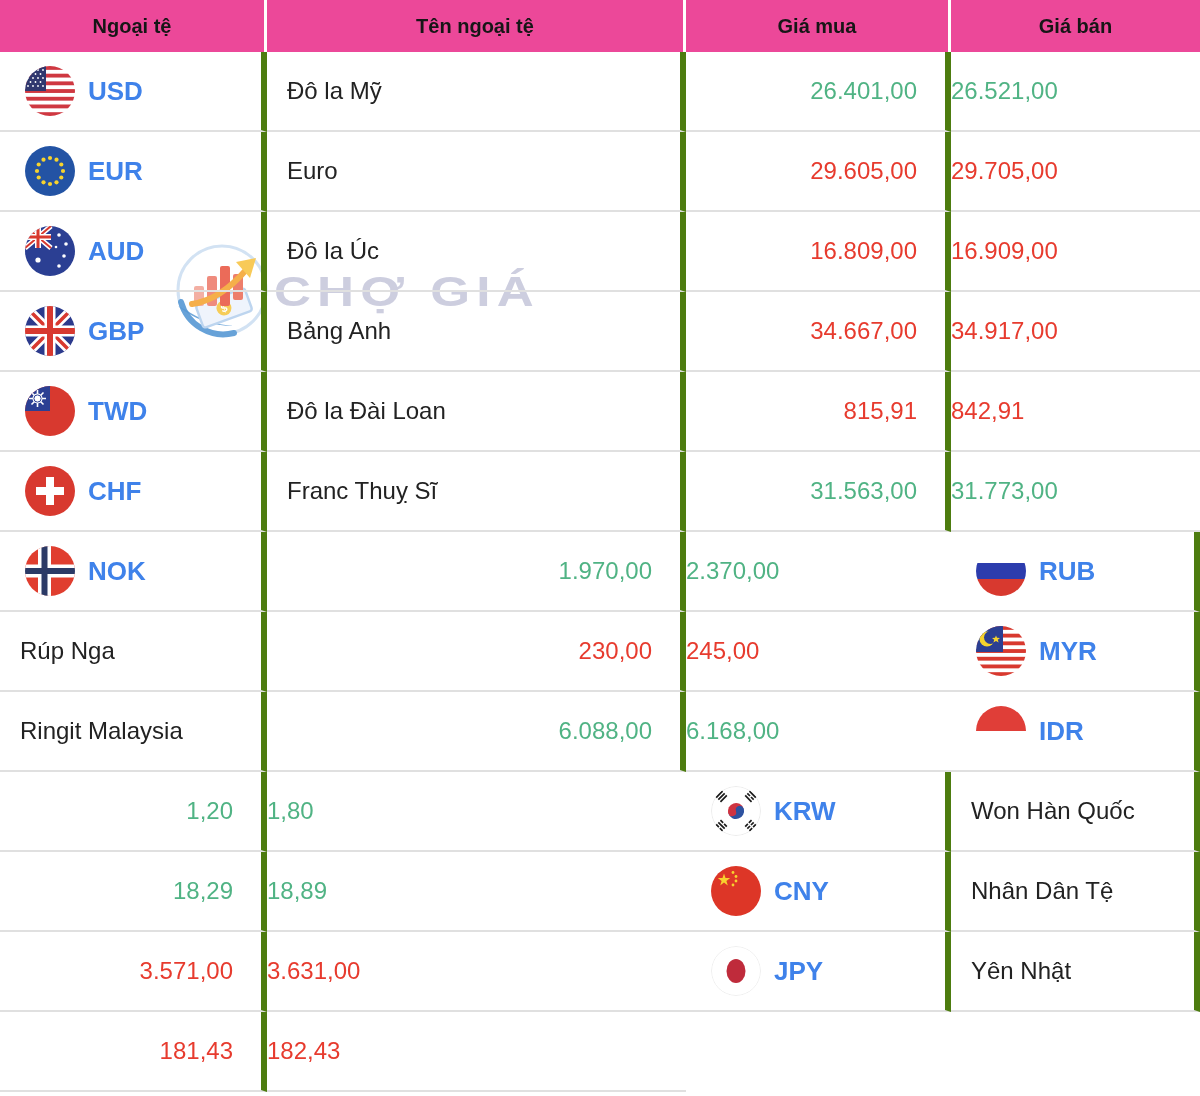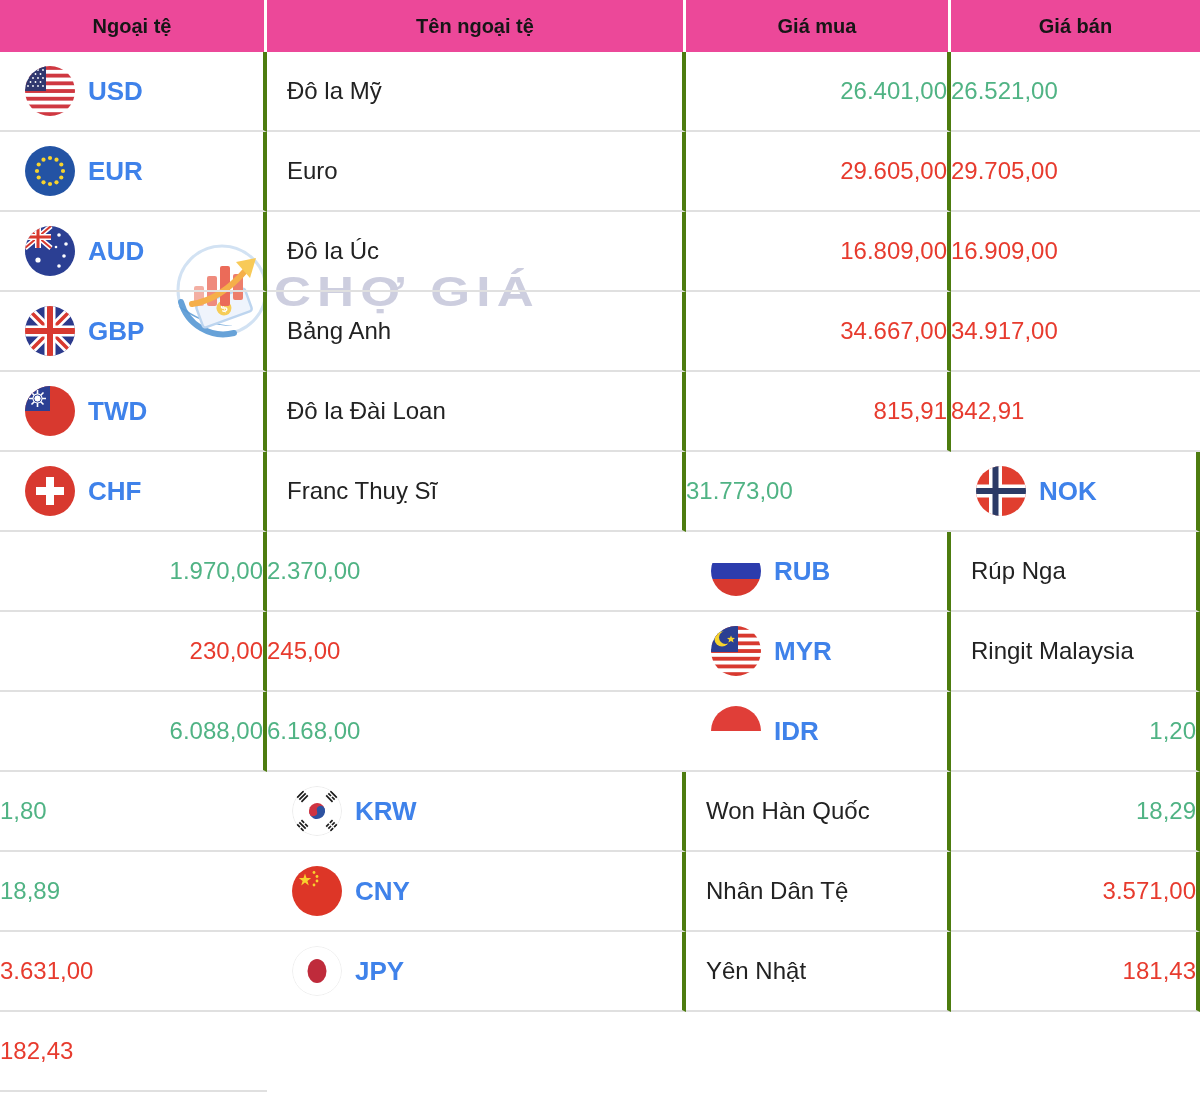--- a/index.html
+++ b/index.html
@@ -30,34 +30,34 @@
     display:flex; align-items:center; justify-content:center;
     font-size:20px; font-weight:bold; color:#161616;
     border-right:3px solid #fff;
   }
   .th.last { border-right:none; }
 
   .td {
     height:80px; background:transparent;
     display:flex; align-items:center;
     border-bottom:2px solid #e0e0e0;
-    border-right:4px solid #4d7c0f;
+    border-right:6px solid #4d7c0f;
     font-size:24px; color:#222;
   }
   .td.c4 { border-right:none; }
 
   .c1 { padding-left:25px; }
   .flag { width:50px; height:50px; flex:0 0 50px; display:inline-flex; }
   .flag svg { display:block; }
   .code {
     margin-left:13px; font-size:26px; font-weight:bold; color:#3f82ea;
     cursor:pointer;
   }
   .c2 { padding-left:20px; }
-  .c3 { justify-content:flex-end; }
+  .c3 { justify-content:flex-end; padding-right:28px; }
   .c4 { justify-content:flex-start; padding-right:16px; }
   .trend-up   { color:#50b384; }
   .trend-down { color:#e73b2e; }
 </style>
 </head>
 <body>
 
 <div class="watermark">
   <span>
     <svg width="100" height="100" viewBox="0 0 100 100">
@@ -288,20 +288,23 @@
       <rect x="21" y="11" width="8" height="28" fill="#fff"></rect>
             <rect x="11" y="21" width="28" height="8" fill="#fff"></rect>
           </g>
         </svg>
       </span>
     <span class="code">CHF</span>
   </div>
   <div class="td c2">
     <span>Franc Thuỵ Sĩ</span>
   </div>
+  <div class="td c3">
+    <span class="trend-up">31.563,00</span>
+  </div>
   <div class="td c4">
     <span class="trend-up">31.773,00</span>
   </div>
 
   <div class="td c1">
     <span class="flag">
         <svg width="50" height="50" viewBox="0 0 50 50">
           <defs>
             <clipPath id="cp-no">
               <circle cx="25" cy="25" r="25"></circle>

